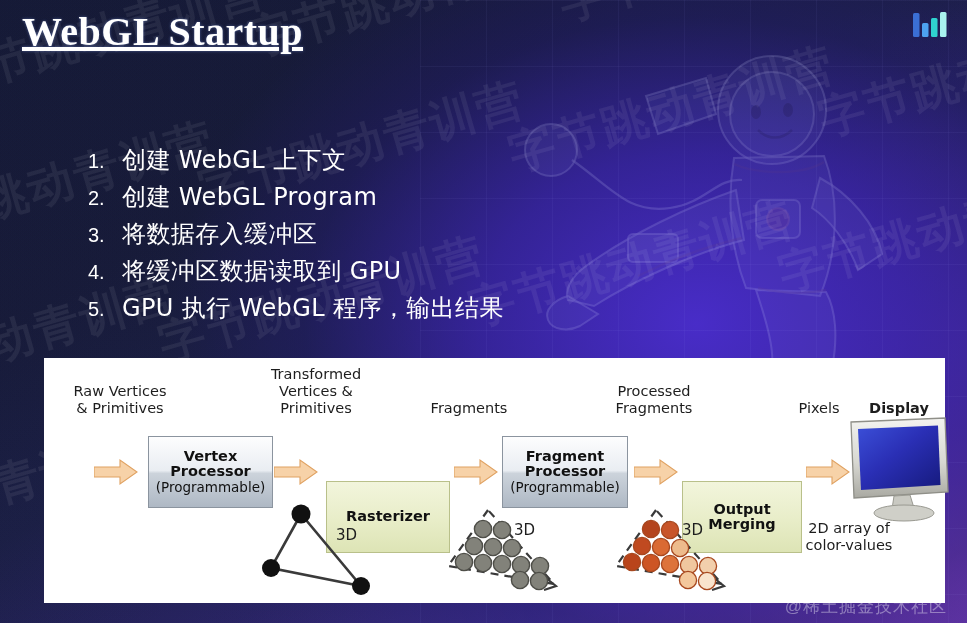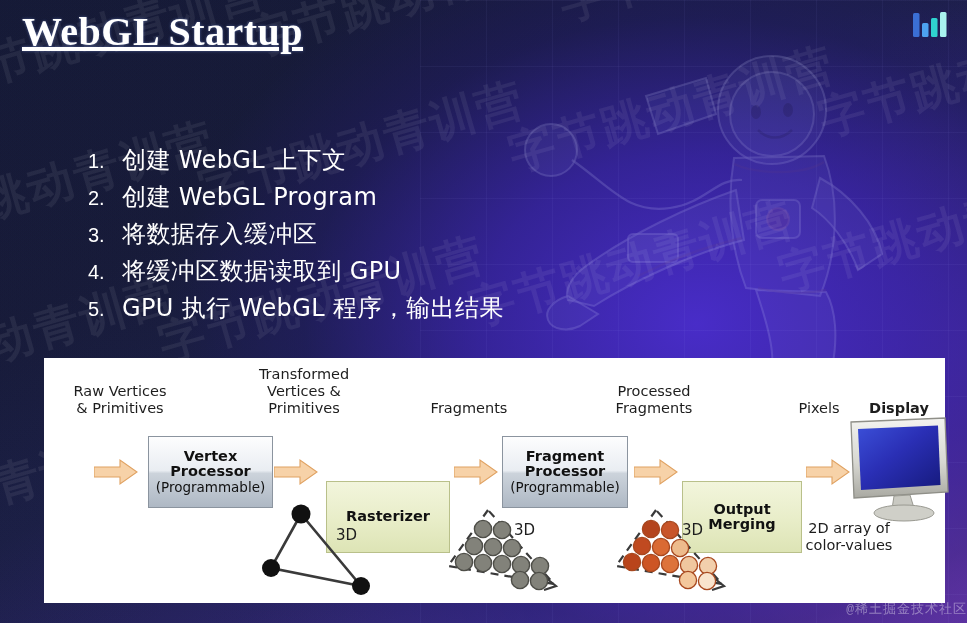--- a/index.html
+++ b/index.html
@@ -106,23 +106,23 @@
   .arrow { position:absolute; width:44px; height:28px; }
   .dot3d {
     position:absolute;
     font-family:"DejaVu Sans", sans-serif;
     font-size:15px; color:#1d1d1d;
   }
   .tri-svg { position:absolute; }
 
   
   #corner-wm {
-    position:absolute; right:0; bottom:5px;
-    font-family:Liberation Mono, monospace;
-    font-size:13px;
+    position:absolute; right:20px; bottom:5px;
+    font-family:Liberation Sans, sans-serif;
+    font-size:17px;
     color:rgba(255,255,255,0.38);
     letter-spacing:1px;
   }
 </style>
 </head>
 <body>
 
 <div id="slide">
 
   <div class="wm-layer">
@@ -204,21 +204,21 @@
     <div class="bl">
       <span class="bl-num">5.</span>
       <span class="bl-txt">GPU 执行 WebGL 程序，输出结果</span>
     </div>
   </div>
 
   <div id="panel">
 
     <div class="cap" style="left:6px;   top:25px;  width:140px;">Raw Vertices
 &amp; Primitives</div>
-    <div class="cap" style="left:190px; top:8px;   width:140px;">Transformed
+    <div class="cap" style="left:202px; top:8px;   width:140px;">Transformed
 Vertices &amp;
 Primitives</div>
     <div class="cap" style="left:370px; top:42px;  width:110px;">Fragments</div>
     <div class="cap" style="left:540px; top:25px;  width:140px;">Processed
 Fragments</div>
     <div class="cap" style="left:730px; top:42px;  width:90px;">Pixels</div>
     <div class="cap" style="left:800px; top:42px;  width:110px; font-weight:bold;">Display</div>
     <div class="cap" style="left:715px; top:162px; width:180px;">2D array of
 color-values</div>
 

